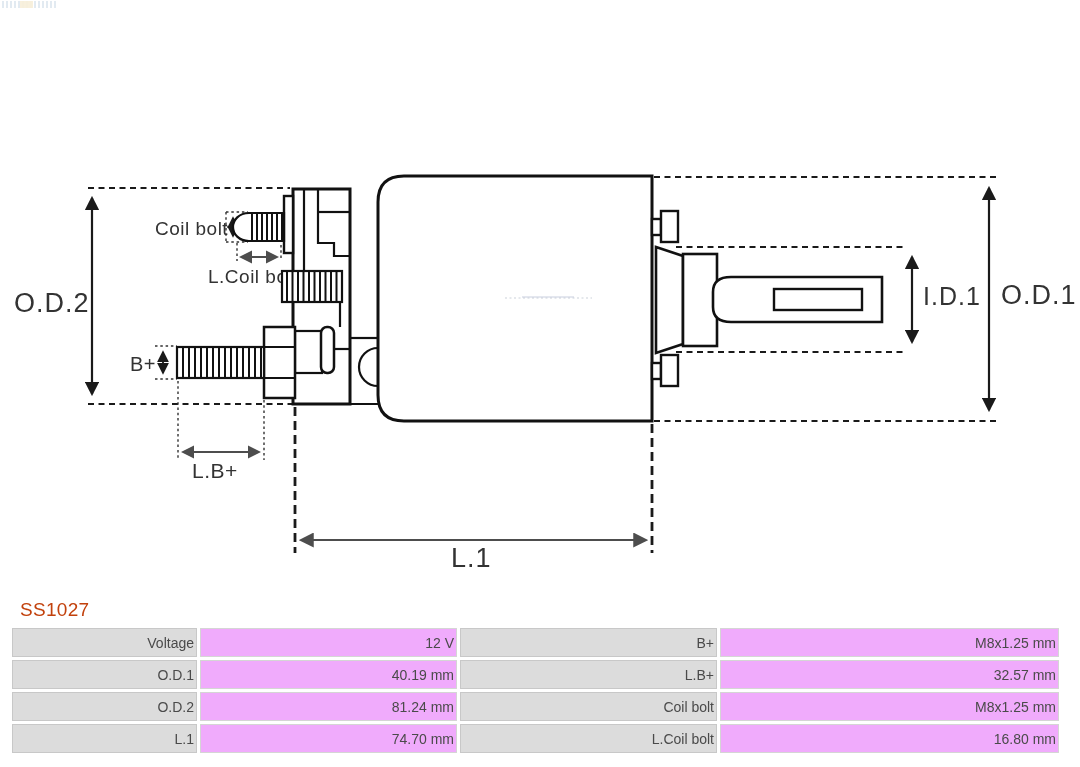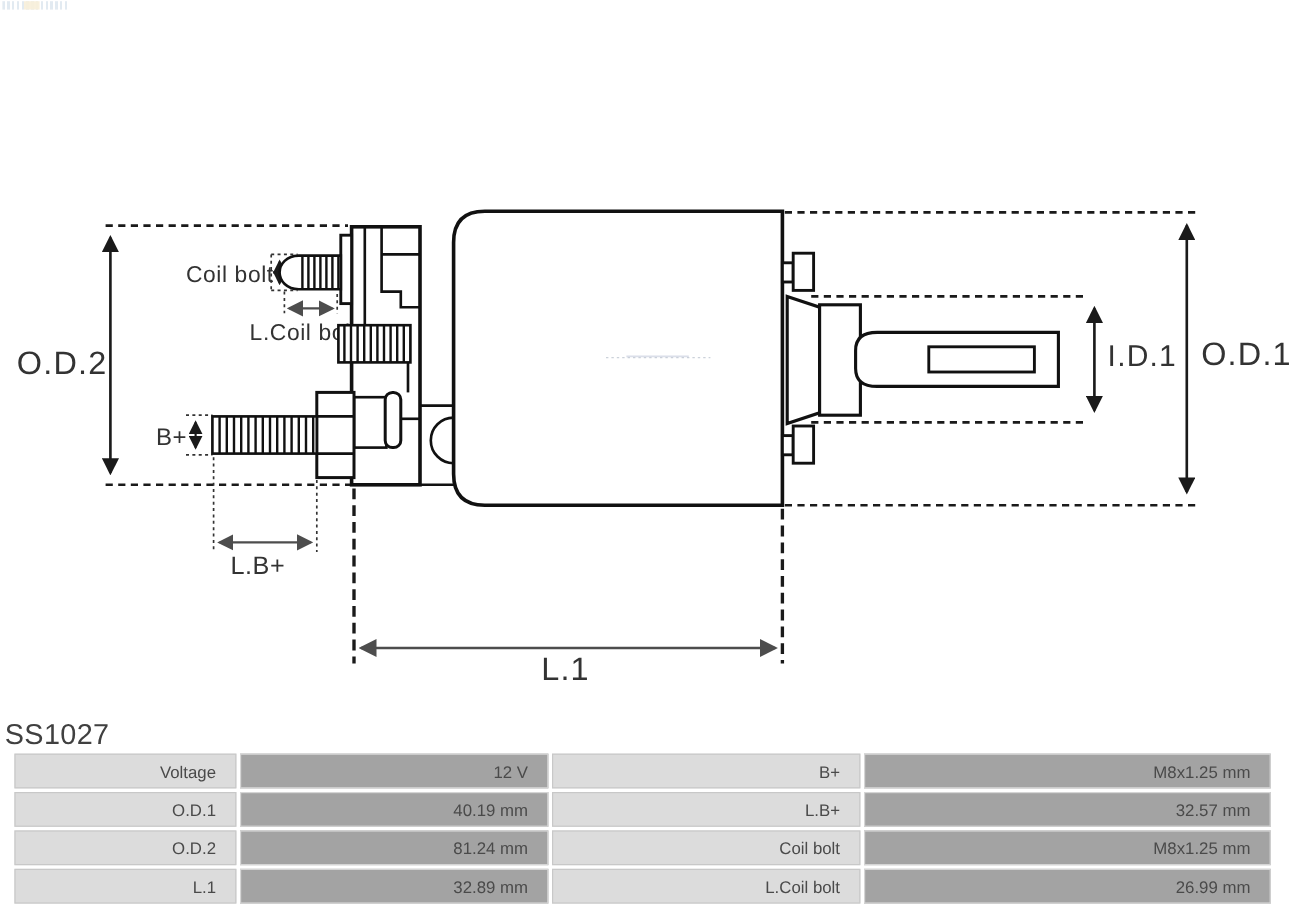--- a/index.html
+++ b/index.html
@@ -18,33 +18,33 @@
   svg text{
     font-family:"Liberation Sans", sans-serif;
     fill:#333;
   }
   .dimlabel-big{font-size:27px;letter-spacing:1px;}
   .dimlabel-mid{font-size:25px;letter-spacing:1px;}
   .dimlabel-sm{font-size:19px;letter-spacing:.5px;}
   .dimlabel-b{font-size:20px;letter-spacing:.5px;}
   .dimlabel-lb{font-size:21px;letter-spacing:.5px;}
   .product-code{
-    position:absolute;left:4px;top:599px;font-size:24px;color:#404040;letter-spacing:.3px;
+    position:absolute;left:20px;top:599px;font-size:19px;color:#c2410c;letter-spacing:.3px;
   }
   table.spec-table{
     position:absolute;left:9px;top:625px;
     border-collapse:separate;border-spacing:3px;table-layout:fixed;
     font-size:14px;color:#4a4a4a;
   }
   table.spec-table td{
-    height:27px;padding:0 16px 0 0;text-align:right;vertical-align:middle;
+    height:27px;padding:0 2px 0 0;text-align:right;vertical-align:middle;
     white-space:nowrap;overflow:hidden;
   }
   td.lbl{background:#dcdcdc;border:1px solid #c8c8c8;}
-  td.val{background:#a3a3a3;border:1px solid #d5d5d5;}
+  td.val{background:#f0abfc;border:1px solid #d5d5d5;}
 </style>
 </head>
 <body>
 
 <div class="logo-strip">
     <span class="accent"></span>
   </div>
 
 <svg width="1080" height="592" viewBox="0 0 1080 592" style="position:absolute;left:0;top:0;">
   <defs>
@@ -196,18 +196,18 @@
       <td class="val">32.57 mm</td>
     </tr>
     <tr>
       <td class="lbl">O.D.2</td>
       <td class="val">81.24 mm</td>
       <td class="lbl">Coil bolt</td>
       <td class="val">M8x1.25 mm</td>
     </tr>
     <tr>
       <td class="lbl">L.1</td>
-      <td class="val">32.89 mm</td>
+      <td class="val">74.70 mm</td>
       <td class="lbl">L.Coil bolt</td>
-      <td class="val">26.99 mm</td>
+      <td class="val">16.80 mm</td>
     </tr>
   </tbody>
 </table>
 
 </body></html>

